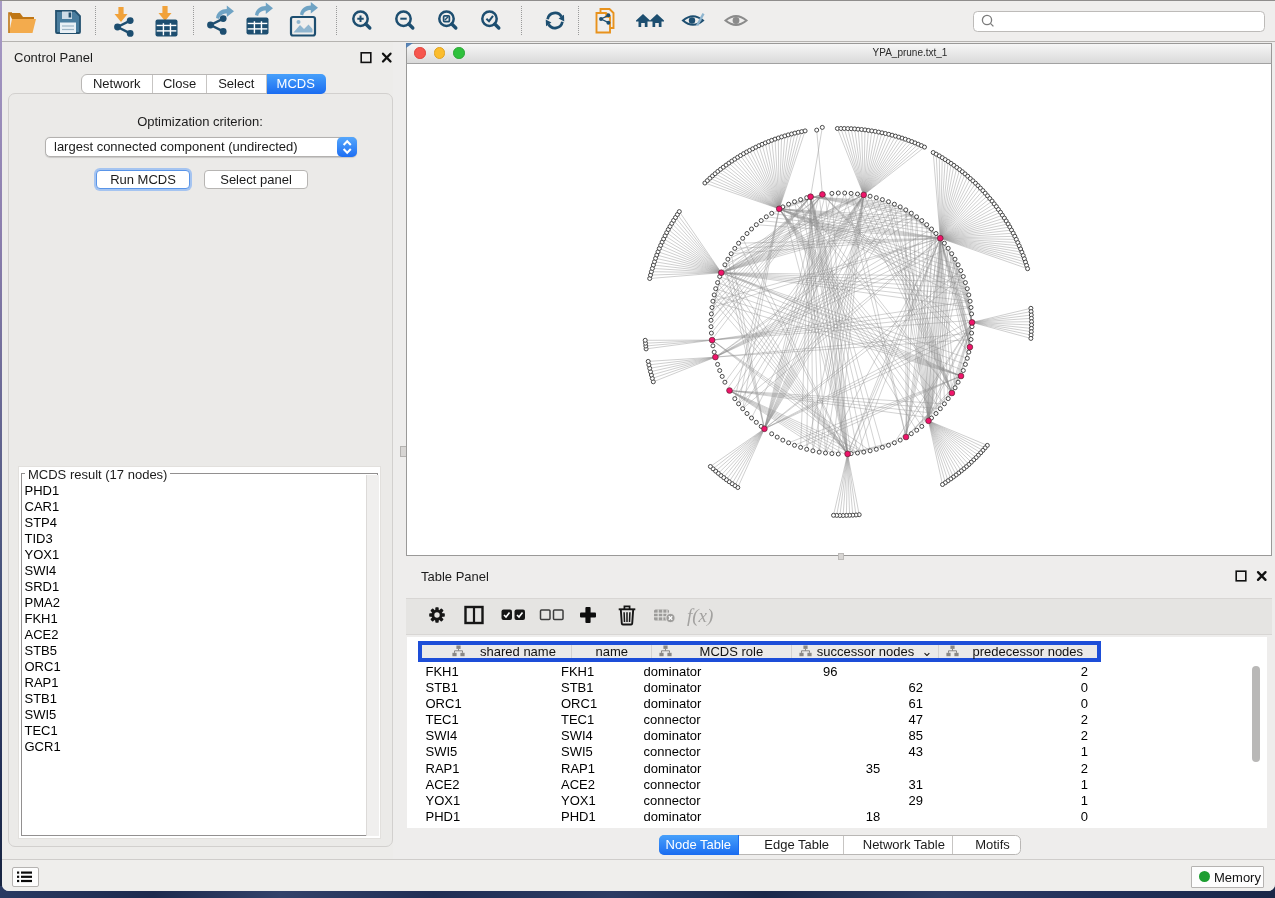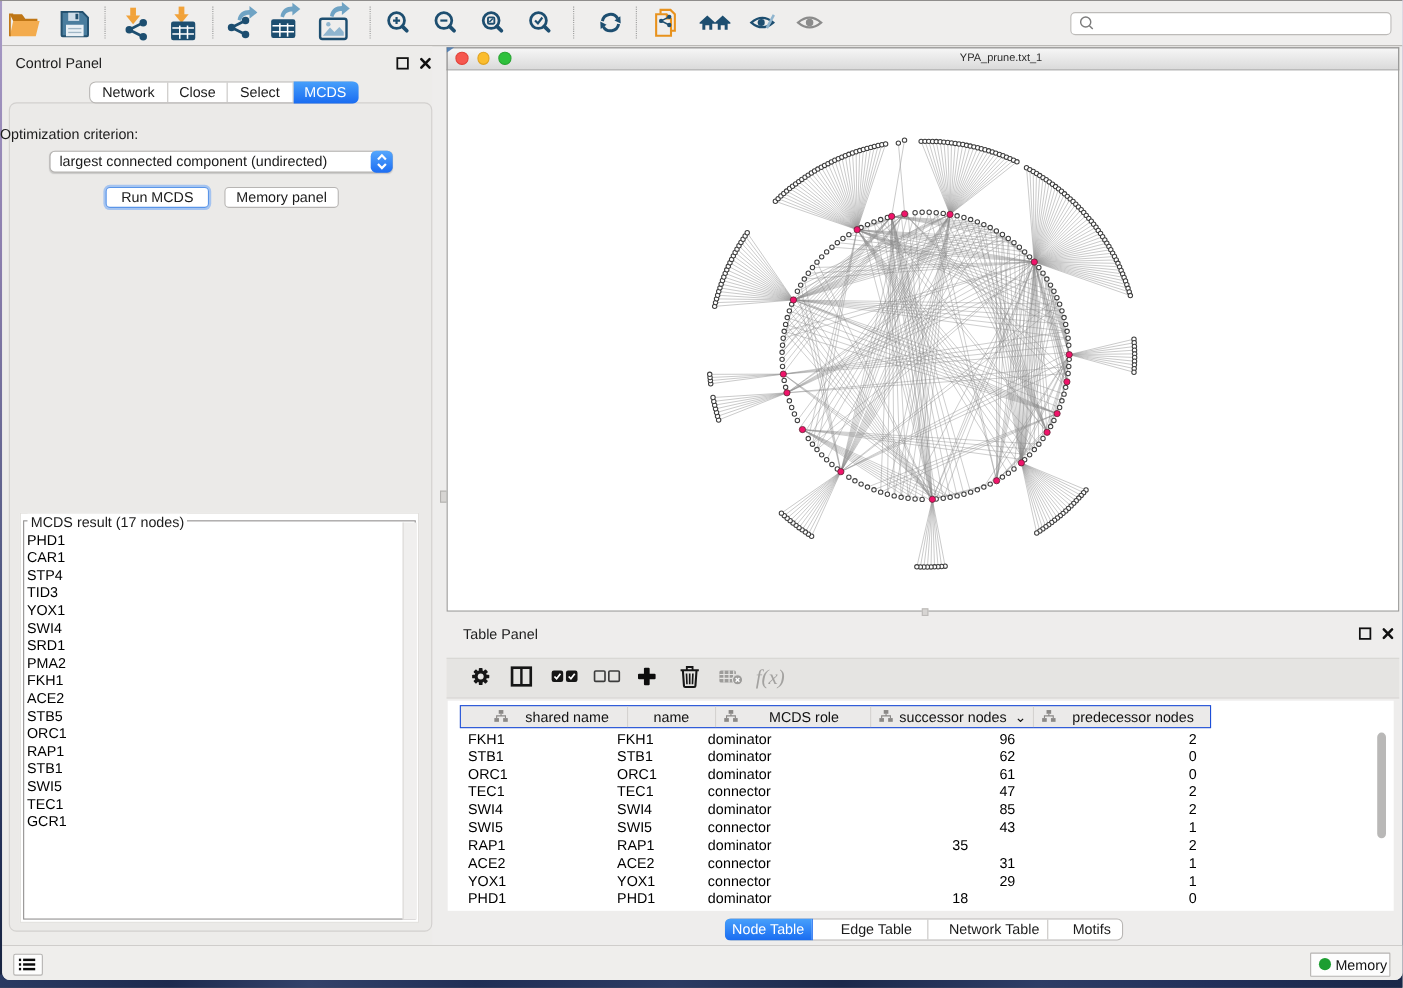--- a/index.html
+++ b/index.html
@@ -21,21 +21,21 @@
 
 #combo { position:absolute; left:45px; top:137px; width:312px; height:20px; background:#fff; border:1px solid #b3b1af; border-radius:5px; font-size:13px; color:#1a1a1a; line-height:18px; padding-left:8px; box-shadow:0 0.5px 1px rgba(0,0,0,.15); }
 #combostep { position:absolute; left:336.5px; top:137px; width:20.5px; height:20px; background:linear-gradient(#55a7fc,#1d6ef3); border-radius:5px; }
 
 #netp { position:absolute; left:405.5px; top:42.5px; width:866.5px; height:513.5px; background:#fff; border:1px solid #9a9998; }
 #nettitle { position:absolute; left:405.5px; top:42.5px; width:866.5px; height:21px; background:linear-gradient(#f6f6f6,#dadada); border:1px solid #9a9998; border-bottom:1px solid #a2a2a2; }
 .tl { position:absolute; top:47.2px; width:11.6px; height:11.6px; border-radius:50%; }
 
 #tbar { position:absolute; left:406px; top:598px; width:866px; height:36.5px; background:#e5e4e2; border-top:1px solid #d8d6d4; border-bottom:1px solid #d8d6d4; }
 #tablewrap { position:absolute; left:406.5px; top:636.5px; width:860px; height:191px; background:#fff; }
-#thead { position:absolute; left:417.5px; top:640.5px; width:683.5px; height:21.5px; background:#ebeae9; border:1px solid #1d4ed8; display:flex;padding-left:23px; }
+#thead { position:absolute; left:417.5px; top:640.5px; width:683.5px; height:21.5px; background:#ebeae9; border:4px solid #1d4ed8; display:flex;padding-left:23px; }
 #thead .hc { display:flex; align-items:center; font-size:13px; color:#111; border-right:1px solid #d4d2d0; position:relative; }
 .trow { position:absolute; font-size:13px; color:#000; height:16.1px; line-height:16.1px; }
 #btabs { position:absolute; left:659px; top:834.5px; width:362px; height:20.5px; background:#fff; border:1px solid #b9b7b5; border-radius:5.5px; display:flex;gap:12px; }
 #btabs .seg { display:flex; align-items:center; justify-content:center; font-size:13px; color:#1b1b1b; border-right:1px solid #c7c5c3; }
 #btabs .seg.sel { background:linear-gradient(#47a0fb,#1a6cf1); color:#fff; border-radius:5px 0 0 5px; margin:-1px 0 -1px -1px; padding:1px 0; border-right:1px solid #1a6cf1; }
 #btabs .seg:last-child { border-right:none; }
 
 #status { position:absolute; left:2px; top:858.5px; width:1273px; height:32.5px; background:#efeeec; border-top:1px solid #cfcdcb; border-radius:0 0 7px 7px; }
 .sbtn { position:absolute; background:#fdfdfd; border:1px solid #b5b3b1; }
 </style></head>
@@ -188,29 +188,29 @@
     <rect x="1.2" y="1.8" width="9.6" height="9.6" fill="none" stroke="#111" stroke-width="1.6"></rect>
     <path d="M23 2.7 L30.5 10.5 M30.5 2.7 L23 10.5" stroke="#111" stroke-width="2.3" stroke-linecap="round"></path>
   </svg>
 <div id="cbox"></div>
 <div id="tabs">
   <div class="seg" style="width:71.5px">Network</div>
   <div class="seg" style="width:54px">Close</div>
   <div class="seg" style="width:59.5px">Select</div>
   <div class="seg" style="width:59.5px">MCDS</div>
 </div>
-<div class="abs ptitle" style="left:0;top:114px;width:400px;">Optimization criterion:</div>
+<div class="abs ptitle" style="left:0;top:114px;width:400px;text-align:center">Optimization criterion:</div>
 <div id="combo">largest connected component (undirected)</div>
 <div id="combostep"></div>
 <svg class="abs" style="left:336.5px;top:137px" width="20.5" height="20" viewBox="0 0 20.5 20">
     <path d="M6.6 8 L10.2 4.2 L13.8 8" fill="none" stroke="#fff" stroke-width="2"></path>
     <path d="M6.6 12 L10.2 15.8 L13.8 12" fill="none" stroke="#fff" stroke-width="2"></path>
   </svg>
 <div class="btn" style="left:96px;top:169.5px;width:94px;height:19px;border-color:#5a95e8;box-shadow:0 0 0 2px rgba(118,170,245,.6)">Run MCDS</div>
-<div class="btn" style="left:204px;top:169.5px;width:104px;height:19px">Memory panel</div>
+<div class="btn" style="left:204px;top:169.5px;width:104px;height:19px">Select panel</div>
 
 <div class="abs" style="left:17.5px;top:466px;width:363.5px;height:373px;background:#fff;border:1px solid #e2e0dd"></div>
 <div class="abs" style="left:20.5px;top:473px;width:357px;height:363px;border:1px solid #929090"></div>
 <div class="abs" style="left:25px;top:466.5px;background:#fff;padding:0 3px;font-size:13px;color:#1c1c1c">MCDS result (17 nodes)</div>
 <div class="abs" style="left:366px;top:474.5px;width:13px;height:361px;background:#f0efee;border-left:1px solid #dcdad8"></div>
 <div class="abs" style="left:24.5px;top:483px;font-size:13px;color:#000;line-height:16px" id="mcdslist">PHD1<br>CAR1<br>STP4<br>TID3<br>YOX1<br>SWI4<br>SRD1<br>PMA2<br>FKH1<br>ACE2<br>STB5<br>ORC1<br>RAP1<br>STB1<br>SWI5<br>TEC1<br>GCR1</div>
 
 <div class="abs" style="left:399.5px;top:445.5px;width:7px;height:11px;background:#d7d5d3;border:1px solid #b4b2b0"></div>
 
 <div id="netp"></div>
@@ -659,21 +659,21 @@
           <rect x="8.4" y="7.8" width="4.2" height="3.4"></rect>
         </g>
         <path d="M6.5 3.9 V5.8 M2.5 7.8 V5.8 H10.5 V7.8" stroke="#8a8886" fill="none" stroke-width="1"></path>
       </svg>
       <span style="margin:0 auto">predecessor nodes</span>
     </div>
 </div>
 <div class="trow" style="left:425.5px;top:663.9px">FKH1</div>
 <div class="trow" style="left:561px;top:663.9px">FKH1</div>
 <div class="trow" style="left:643.5px;top:663.9px">dominator</div>
-<div class="trow" style="left:823px;top:663.9px;width:100px;text-align:right">96</div>
+<div class="trow" style="left:823px;top:663.9px;width:100px;text-align:left">96</div>
 <div class="trow" style="left:988px;top:663.9px;width:100px;text-align:right">2</div>
 <div class="trow" style="left:425.5px;top:680.0px">STB1</div>
 <div class="trow" style="left:561px;top:680.0px">STB1</div>
 <div class="trow" style="left:643.5px;top:680.0px">dominator</div>
 <div class="trow" style="left:823px;top:680.0px;width:100px;text-align:right">62</div>
 <div class="trow" style="left:988px;top:680.0px;width:100px;text-align:right">0</div>
 <div class="trow" style="left:425.5px;top:696.1px">ORC1</div>
 <div class="trow" style="left:561px;top:696.1px">ORC1</div>
 <div class="trow" style="left:643.5px;top:696.1px">dominator</div>
 <div class="trow" style="left:823px;top:696.1px;width:100px;text-align:right">61</div>

